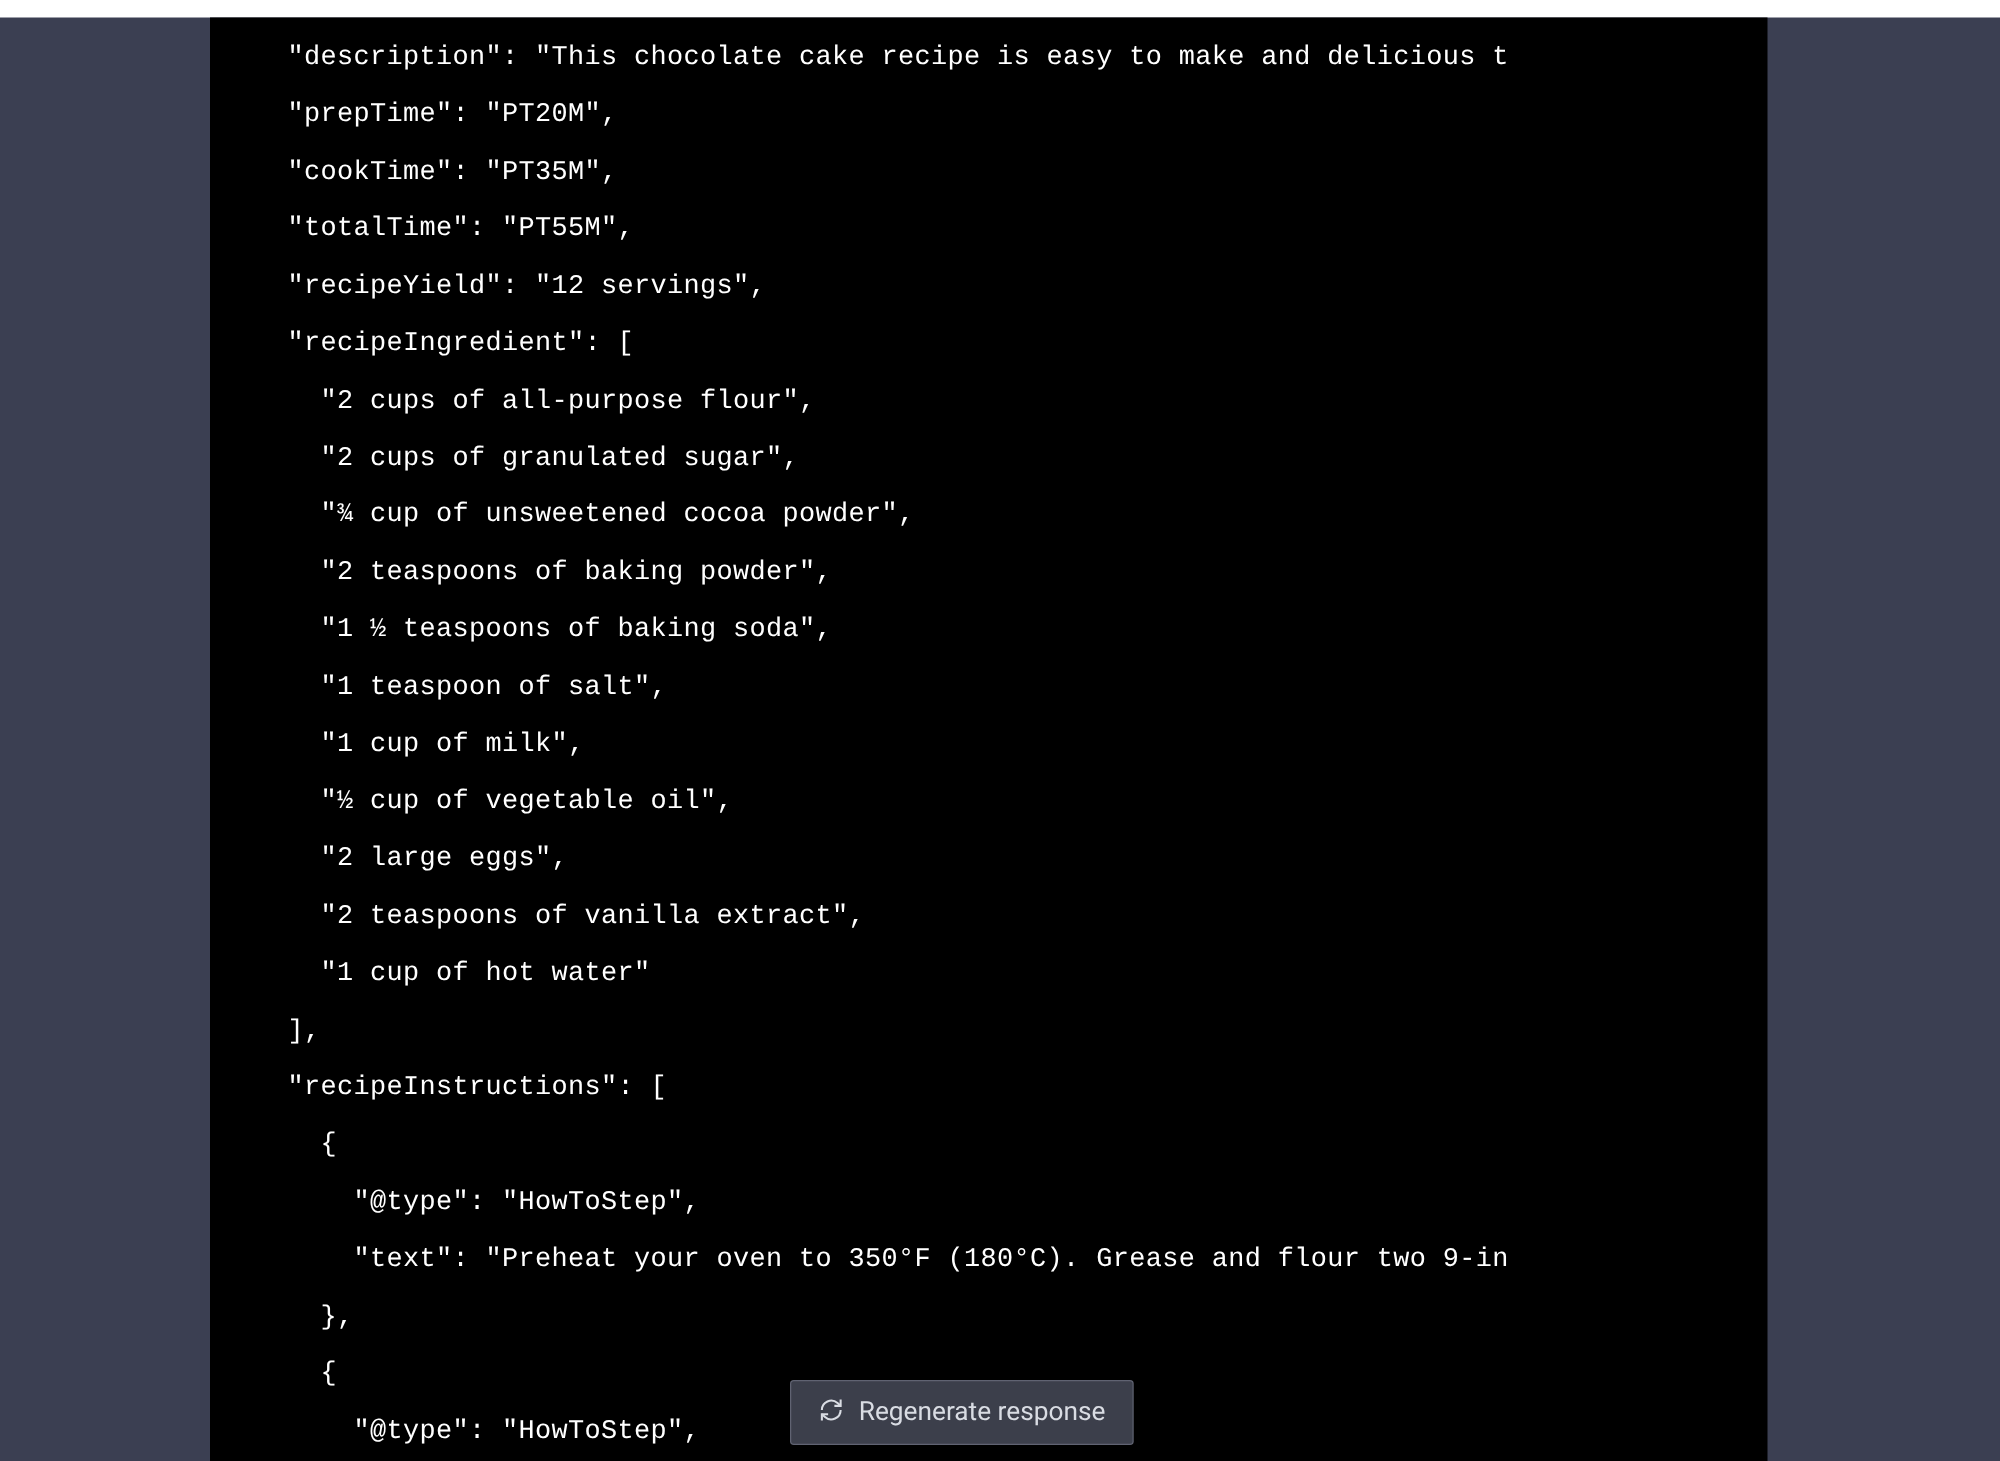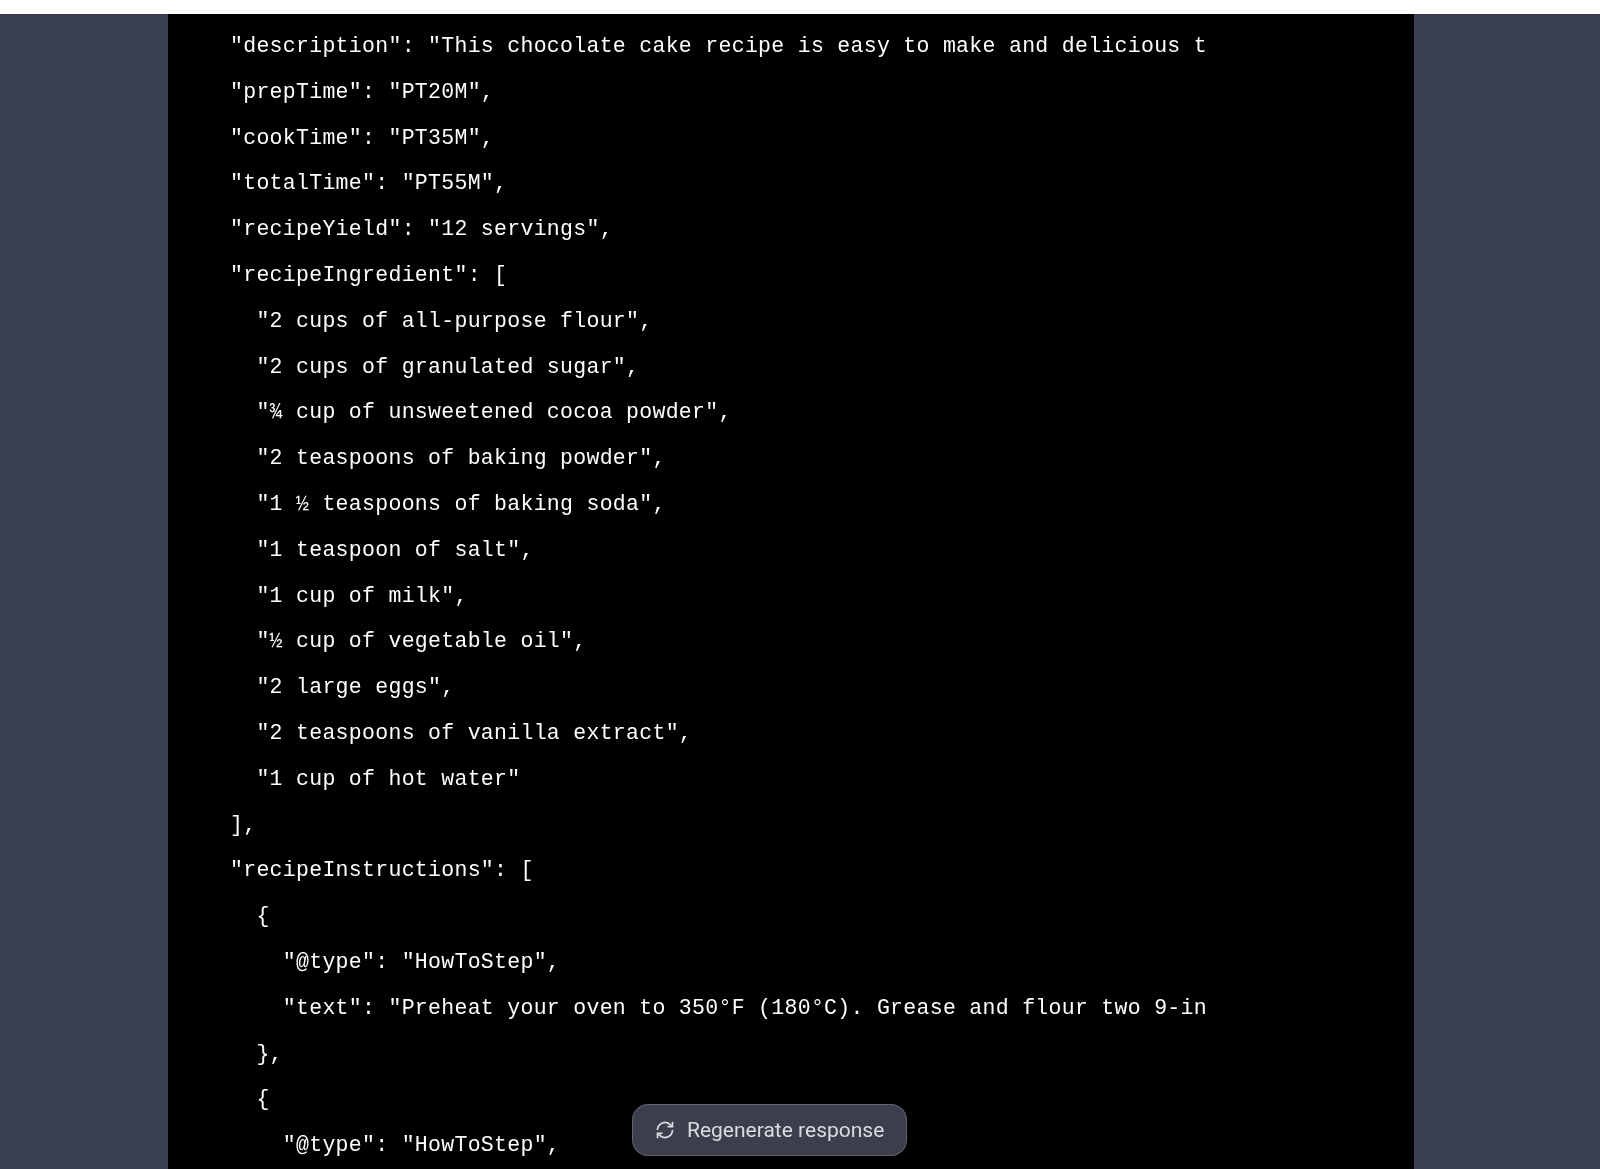--- a/index.html
+++ b/index.html
@@ -40,24 +40,23 @@
       padding-left: 62px;
       letter-spacing: 0.3px;
       font-weight: 400;
     }
     .regenerate-button {
       position: absolute;
       left: 632px;
       top: 1104px;
       background-color: rgba(80, 84, 100, 0.75);
       border: 1px solid rgba(120, 124, 140, 0.6);
-      border-radius: 16px;
+      border-radius: 3px;
       padding: 13px 22px;
       display: flex;
-      align-items: center;
       gap: 12px;
       color: #d9dce3;
       font-family: -apple-system, BlinkMacSystemFont, 'Segoe UI', Roboto, sans-serif;
       font-size: 21px;
       cursor: pointer;
     }
     .regenerate-icon {
       width: 20px;
       height: 20px;
       display: inline-flex;

